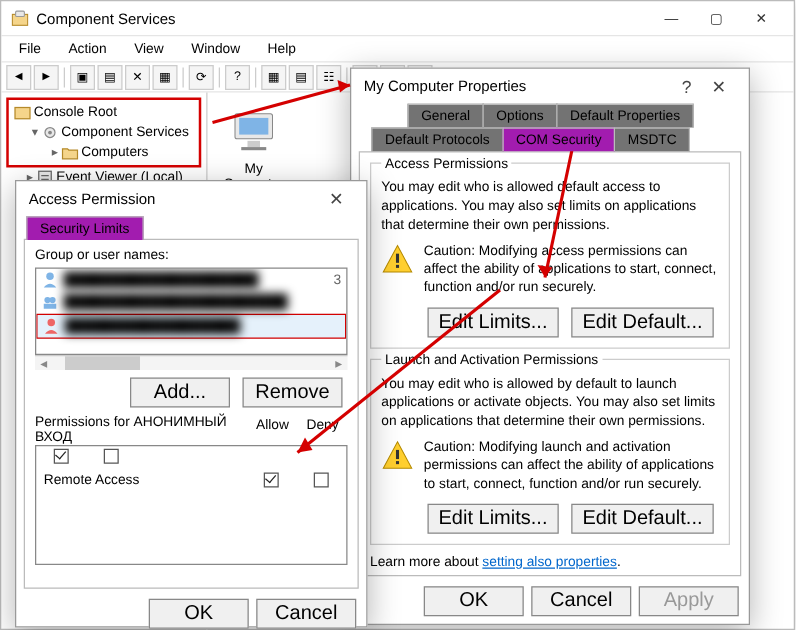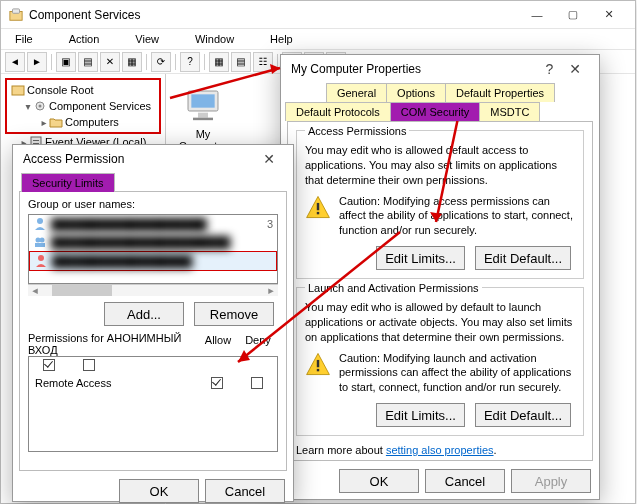--- a/index.html
+++ b/index.html
@@ -32,21 +32,21 @@
       margin-right: 6px;
       display: inline-flex;
       align-items: center;
       justify-content: center;
     }
     .title-text { flex: 1; font-size: 12px; }
     .win-controls { display: flex; gap: 0; }
     .win-btn { width: 36px; height: 20px; display: flex; align-items: center; justify-content: center; color: #333; }
     .menubar {
       display: flex;
-      gap: 28px;
+      gap: 14px;
       padding: 2px 10px;
       border-bottom: 1px solid #e5e5e5;
     }
     .menu-item { padding: 2px 4px; }
     .toolbar {
       display: flex;
       gap: 2px;
       padding: 2px 4px;
       align-items: center;
       border-bottom: 1px solid #e5e5e5;
@@ -97,26 +97,26 @@
     }
     .dialog-title {
       padding: 6px 10px;
       font-size: 12px;
       display: flex;
       align-items: center;
     }
     .dialog-title-text { flex: 1; }
     .dialog-close { padding: 0 8px; font-size: 14px; color: #444; }
     .tabs { display: flex; padding: 0 6px; font-size: 11px; }
-    .tabs.row2 { padding: 0 4px; }
+    .tabs.row2 { padding: 0 16px; }
     .tab {
       padding: 3px 10px;
       border: 1px solid #bbb;
       border-bottom: none;
-      background: #fef9c3;
+      background: #737373;
       margin-right: -1px;
       position: relative;
     }
     .tab.active {
       background: #a21caf;
       z-index: 2;
     }
     .tab-body {
       border: 1px solid #bbb;
       padding: 8px;
@@ -140,21 +140,21 @@
     .desc { font-size: 11px; margin: -6px 0 6px 0; line-height: 1.35; }
     .caution-row { display: flex; gap: 8px; align-items: flex-start; margin-bottom: 8px; }
     .warn-icon svg { width: 26px; height: 26px; }
     .caution-text { font-size: 11px; line-height: 1.35; }
     .btn-row { display: flex; gap: 10px; justify-content: flex-end; padding-right: 4px; }
     .push-btn {
       min-width: 80px;
       height: 22px;
       border: 1px solid #888;
       background: #f0f0f0;
-      font-size: 13px;
+      font-size: 16px;
       display: inline-flex;
       align-items: center;
       justify-content: center;
       padding: 11px 8px;
     }
     .link { color: #0066cc; text-decoration: underline; }
     .dialog-btns {
       display: flex;
       gap: 6px;
       justify-content: flex-end;

